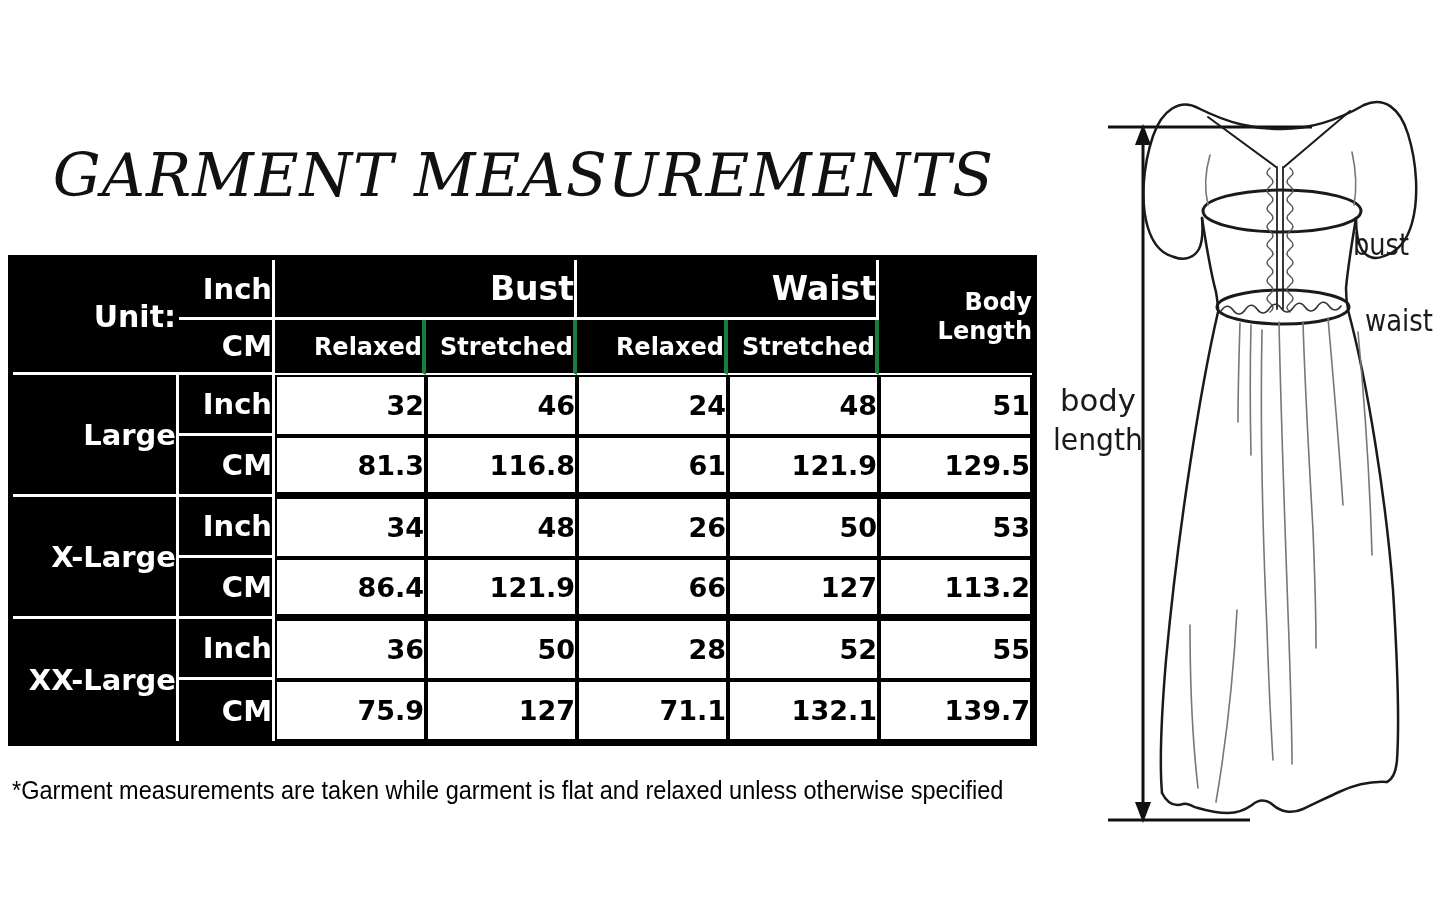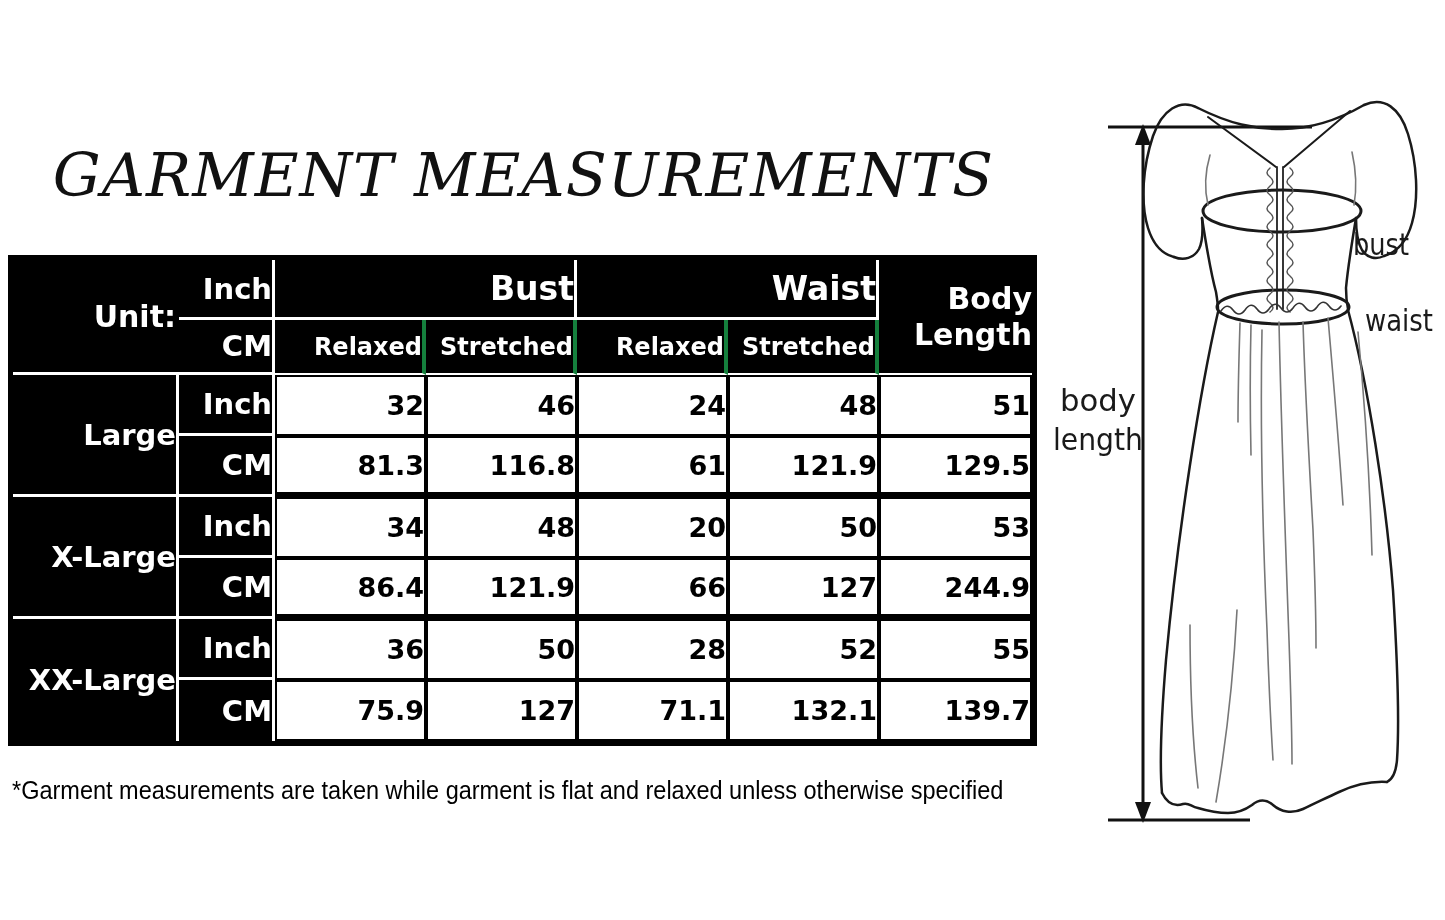--- a/index.html
+++ b/index.html
@@ -22,21 +22,21 @@
     font-weight:bold; overflow:hidden;
   }
   th { background:#000; color:#fff; }
   tr.hr1 th { height:60px; }
   tr.hr2 th { height:55px; }
   tr.br td { height:61px; }
   .unitlab { font-size:30px; padding-right:3px; border-bottom:3px solid #fff; }
   .unit-inch { font-size:29px; border-bottom:3px solid #fff; border-right:3px solid #fff; }
   .unit-cm   { font-size:29px; border-bottom:3px solid #fff; border-right:3px solid #fff; }
   .group { font-size:33px; border-bottom:3px solid #fff; border-right:3px solid #fff; }
-  .bodylen { font-size:30px; line-height:1.2; border-bottom:2px solid #fff; }
+  .bodylen { font-size:24px; line-height:1.2; border-bottom:2px solid #fff; }
   .sub { font-size:24px; border-bottom:2px solid #fff; border-right:4px solid #15803d; }
   td.size { background:#000; color:#fff; font-size:29px; border-right:3px solid #fff; border-bottom:3px solid #fff;margin-top:20px; }
   td.unitcell { background:#000; color:#fff; font-size:29px; border-right:3px solid #fff; border-bottom:3px solid #fff; }
   td.size.final, td.unitcell.final { border-bottom:none; }
   td.data { background:#fff; color:#000; font-size:27px; border:2px solid #000;margin-left:32px; }
   tr.gend td.data { border-bottom:5px solid #000; }
   .footnote {
     position:absolute; left:12px; top:776px; font-family:"Liberation Sans", sans-serif;
     font-size:25px; color:#000; white-space:nowrap;
     transform:scaleX(0.94); transform-origin:left center;
@@ -91,31 +91,31 @@
     <td class="data">61</td>
     <td class="data">121.9</td>
     <td class="data">129.5</td>
   </tr>
 
   <tr class="br">
     <td class="size" rowspan="2">X-Large</td>
     <td class="unitcell">Inch</td>
     <td class="data">34</td>
     <td class="data">48</td>
-    <td class="data">20</td>
+    <td class="data">26</td>
     <td class="data">50</td>
     <td class="data">53</td>
   </tr>
   <tr class="br gend">
     <td class="unitcell">CM</td>
     <td class="data">86.4</td>
     <td class="data">121.9</td>
     <td class="data">66</td>
     <td class="data">127</td>
-    <td class="data">244.9</td>
+    <td class="data">113.2</td>
   </tr>
 
   <tr class="br">
     <td class="size final" rowspan="2">XX-Large</td>
     <td class="unitcell">Inch</td>
     <td class="data">36</td>
     <td class="data">50</td>
     <td class="data">28</td>
     <td class="data">52</td>
     <td class="data">55</td>

